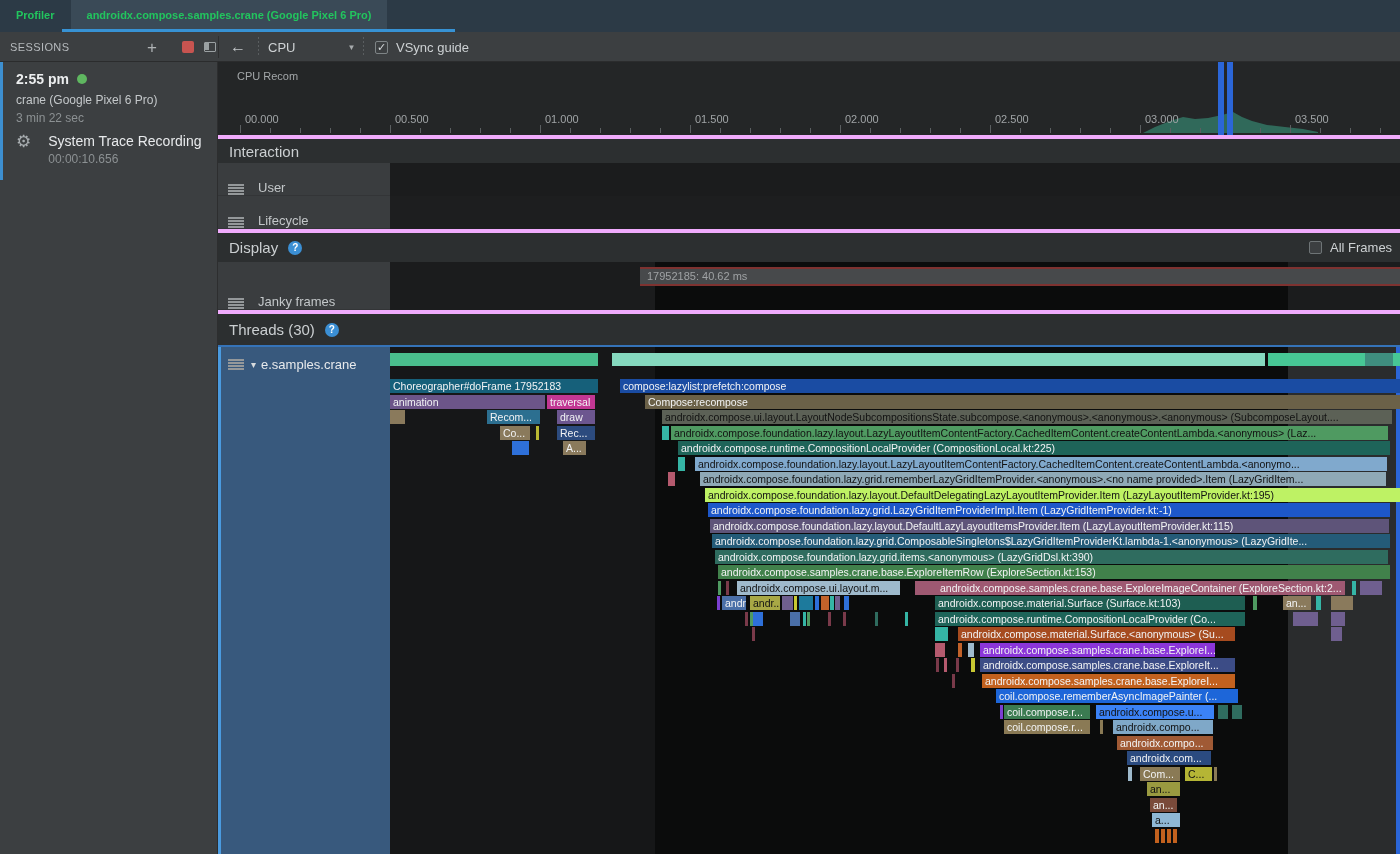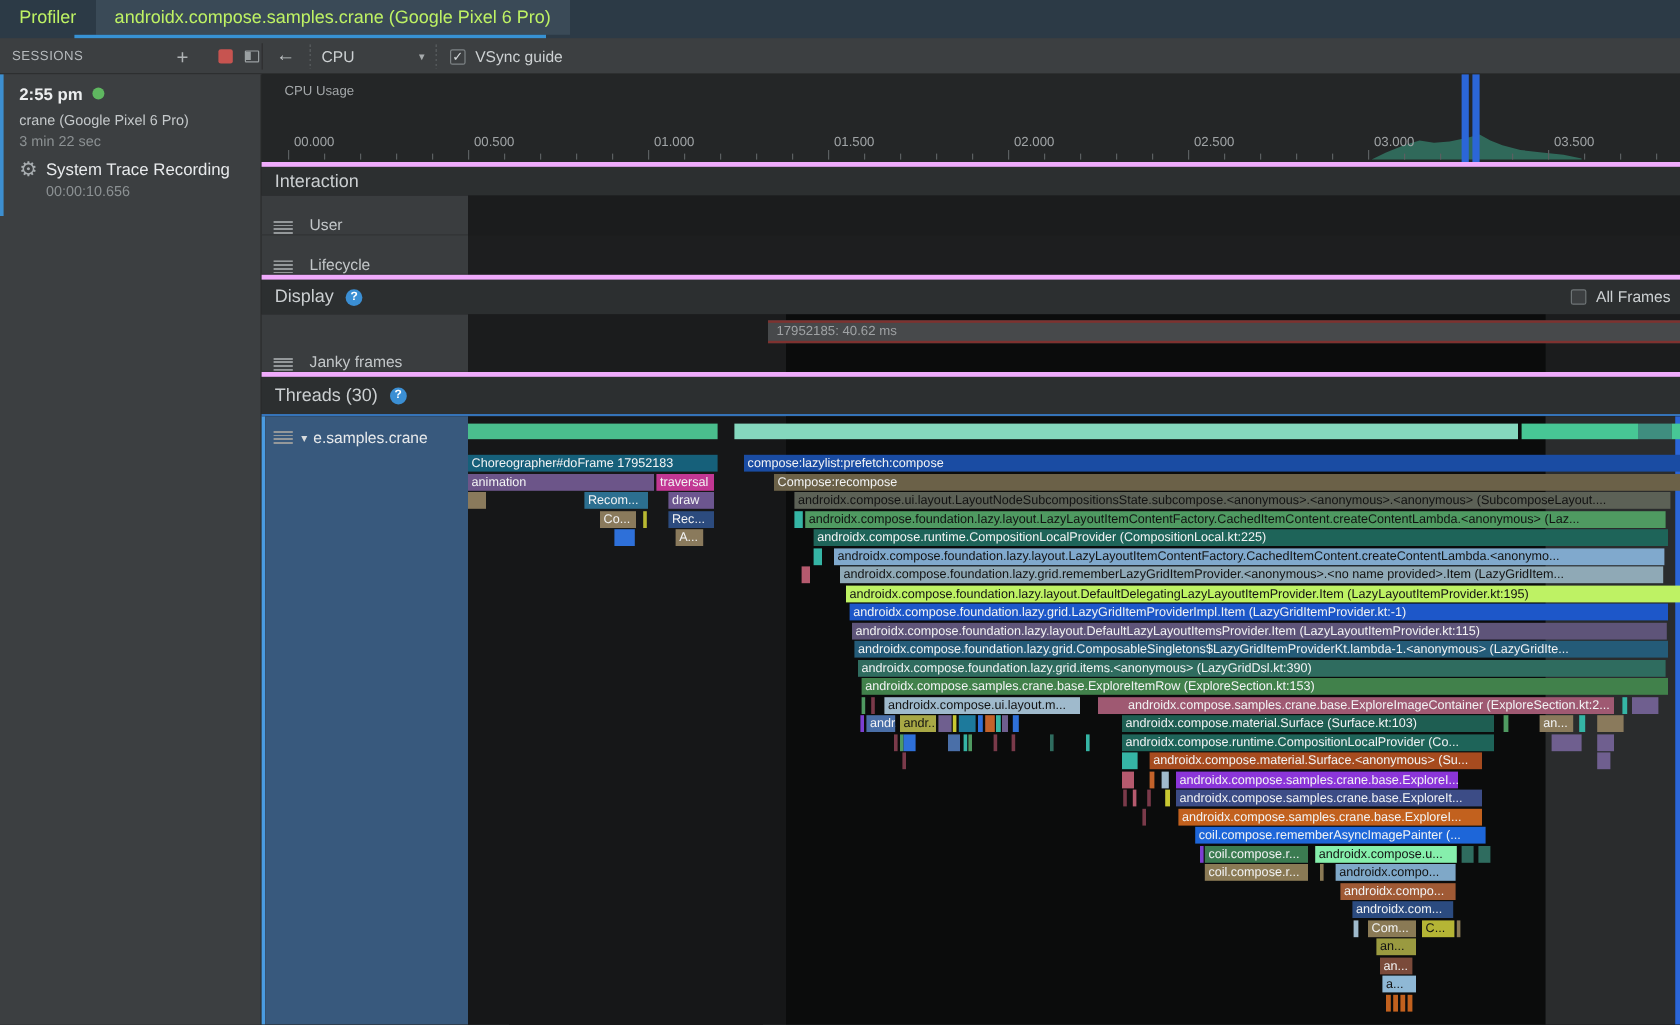--- a/index.html
+++ b/index.html
@@ -1,21 +1,21 @@
 <!DOCTYPE html>
 <html><head>
 <meta charset="utf-8">
 <style>
   html,body{margin:0;padding:0;background:#242627;}
   #app{position:relative;width:1400px;height:854px;background:#3C3F41;
        font-family:"Liberation Sans",sans-serif;overflow:hidden;color:#C8CCCE;}
   .abs{position:absolute;}
   
   #tabbar{left:0;top:0;width:1400px;height:32px;background:#2C3A46;}
-  .tab{height:29px;display:flex;align-items:center;padding:0 16px;font-size:15px;color:#bef264;}
+  .tab{height:29px;display:flex;align-items:center;padding:0 16px;font-size:11px;color:#22c55e;font-weight:bold;}
   #tab-session{background:#3A4A57;}
   #tab-underline{left:62px;top:29px;width:393px;height:3px;background:#3792D4;}
   
   #toolbar{left:0;top:32px;width:1400px;height:30px;background:#3C3F41;border-bottom:1px solid #2B2C2D;box-sizing:border-box;}
   .tb{position:absolute;top:0;height:30px;display:flex;align-items:center;}
   .sessions-lbl{font-size:11px;color:#B6BABD;letter-spacing:.4px;}
   .plus{font-size:17px;color:#AFB3B5;line-height:1;}
   .stop{width:12px;height:12px;background:#C75450;border-radius:2px;}
   .panelico{width:12px;height:10px;border:1.5px solid #9AA0A2;border-radius:1px;box-sizing:border-box;position:relative;}
   .panelico::after{content:"";position:absolute;left:0;top:0;width:4px;height:7px;background:#9AA0A2;}
@@ -119,31 +119,31 @@
   <div class="abs" id="sidebar"></div>
   <div class="abs" id="sess-accent"></div>
   <div class="abs" style="left:16px;top:70px;width:195px;">
     <div><span class="s-time">2:55 pm</span><span class="dot"></span></div>
     <div class="s-dev" style="margin-top:5px;">crane (Google Pixel 6 Pro)</div>
     <div class="s-dim" style="margin-top:4px;">3 min 22 sec</div>
   </div>
   <div class="abs" style="left:16px;top:133px;width:198px;">
     <div style="display:flex;align-items:flex-start;">
       <span class="gear">⚙</span>
-      <div style="margin-left:7px;">
+      <div style="margin-left:17px;">
         <div class="rec-title">System Trace Recording</div>
         <div class="s-dim" style="margin-top:3px;">00:00:10.656</div>
       </div>
     </div>
   </div>
 
   <div class="abs" id="main"></div>
 
   <div class="abs" id="timeline">
-    <span class="cpu-lbl">CPU Usage</span>
+    <span class="cpu-lbl">CPU Recom</span>
     <svg id="cpu-area" width="1182" height="73" style="position:absolute;left:0;top:0;">
         <polygon points="925,71 925,71 937,65 952,59 965,55 977,57 990,56 1004,53 1015,50 1024,55 1034,59 1049,63 1067,65 1085,67 1100,70 1100,71" fill="#30695A"></polygon>
       </svg>
     <div id="axis">
         <div class="tick" style="left: 22px; top: 63px; height: 8px;"></div>
         <div class="ticklbl" style="left: 27px;">00.000</div>
         <div class="tick" style="left: 52px; top: 66px; height: 5px;"></div>
         <div class="tick" style="left: 82px; top: 66px; height: 5px;"></div>
         <div class="tick" style="left: 112px; top: 66px; height: 5px;"></div>
         <div class="tick" style="left: 142px; top: 66px; height: 5px;"></div>
@@ -325,21 +325,21 @@
       <div class="fbox" style="left: 936px; width: 3px; top: 658px; height: 14px; background: rgb(122, 58, 74); color: rgb(242, 243, 244);"></div>
       <div class="fbox" style="left: 944px; width: 3px; top: 658px; height: 14px; background: rgb(181, 90, 110); color: rgb(242, 243, 244);"></div>
       <div class="fbox" style="left: 956px; width: 3px; top: 658px; height: 14px; background: rgb(122, 58, 74); color: rgb(242, 243, 244);"></div>
       <div class="fbox" style="left: 971px; width: 4px; top: 658px; height: 14px; background: rgb(200, 200, 50); color: rgb(242, 243, 244);"></div>
       <div class="fbox" style="left: 980px; width: 255px; top: 658px; height: 14px; background: rgb(60, 76, 134); color: rgb(242, 243, 244);">androidx.compose.samples.crane.base.ExploreIt...</div>
       <div class="fbox" style="left: 952px; width: 3px; top: 673.5px; height: 14px; background: rgb(122, 58, 74); color: rgb(242, 243, 244);"></div>
       <div class="fbox" style="left: 982px; width: 253px; top: 673.5px; height: 14px; background: rgb(194, 97, 30); color: rgb(242, 243, 244);">androidx.compose.samples.crane.base.ExploreI...</div>
       <div class="fbox" style="left: 996px; width: 242px; top: 689px; height: 14px; background: rgb(29, 102, 217); color: rgb(242, 243, 244);">coil.compose.rememberAsyncImagePainter (...</div>
       <div class="fbox" style="left: 1000px; width: 3px; top: 704.5px; height: 14px; background: rgb(123, 63, 209); color: rgb(242, 243, 244);"></div>
       <div class="fbox" style="left: 1004px; width: 86px; top: 704.5px; height: 14px; background: rgb(59, 123, 81); color: rgb(242, 243, 244);">coil.compose.r...</div>
-      <div class="fbox" style="left: 1096px; width: 118px; top: 704.5px; height: 14px; background: #86efac; color: rgb(18, 18, 18);">androidx.compose.u...</div>
+      <div class="fbox" style="left: 1096px; width: 118px; top: 704.5px; height: 14px; background: #3b82f6; color: rgb(18, 18, 18);">androidx.compose.u...</div>
       <div class="fbox" style="left: 1218px; width: 10px; top: 704.5px; height: 14px; background: rgb(47, 108, 95); color: rgb(242, 243, 244);"></div>
       <div class="fbox" style="left: 1232px; width: 10px; top: 704.5px; height: 14px; background: rgb(47, 108, 95); color: rgb(242, 243, 244);"></div>
       <div class="fbox" style="left: 1004px; width: 86px; top: 720px; height: 14px; background: rgb(138, 122, 85); color: rgb(242, 243, 244);">coil.compose.r...</div>
       <div class="fbox" style="left: 1100px; width: 3px; top: 720px; height: 14px; background: rgb(138, 122, 85); color: rgb(242, 243, 244);"></div>
       <div class="fbox" style="left: 1113px; width: 100px; top: 720px; height: 14px; background: rgb(127, 168, 200); color: rgb(18, 18, 18);">androidx.compo...</div>
       <div class="fbox" style="left: 1117px; width: 96px; top: 735.5px; height: 14px; background: rgb(160, 90, 53); color: rgb(242, 243, 244);">androidx.compo...</div>
       <div class="fbox" style="left: 1127px; width: 84px; top: 751px; height: 14px; background: rgb(43, 75, 128); color: rgb(242, 243, 244);">androidx.com...</div>
       <div class="fbox" style="left: 1128px; width: 4px; top: 766.5px; height: 14px; background: rgb(159, 186, 204); color: rgb(242, 243, 244);"></div>
       <div class="fbox" style="left: 1140px; width: 40px; top: 766.5px; height: 14px; background: rgb(138, 122, 85); color: rgb(242, 243, 244);">Com...</div>
       <div class="fbox" style="left: 1185px; width: 27px; top: 766.5px; height: 14px; background: rgb(181, 181, 53); color: rgb(18, 18, 18);">C...</div>

